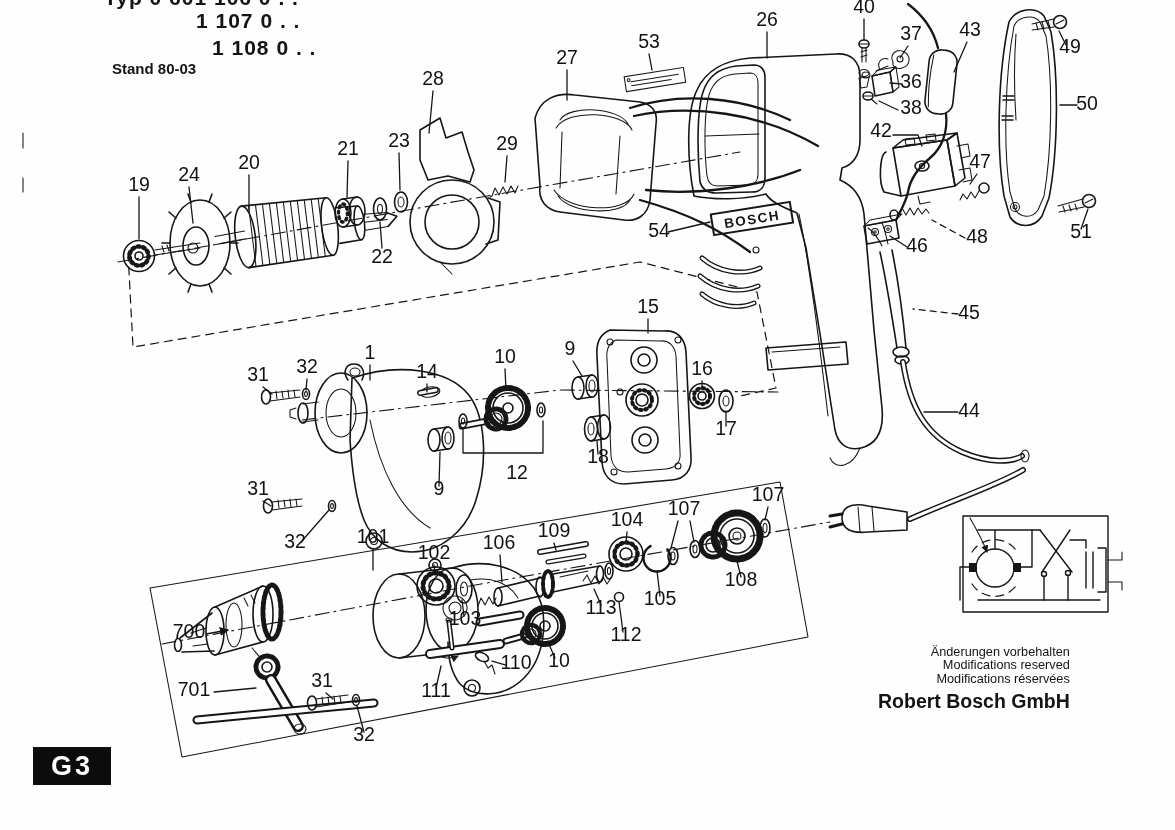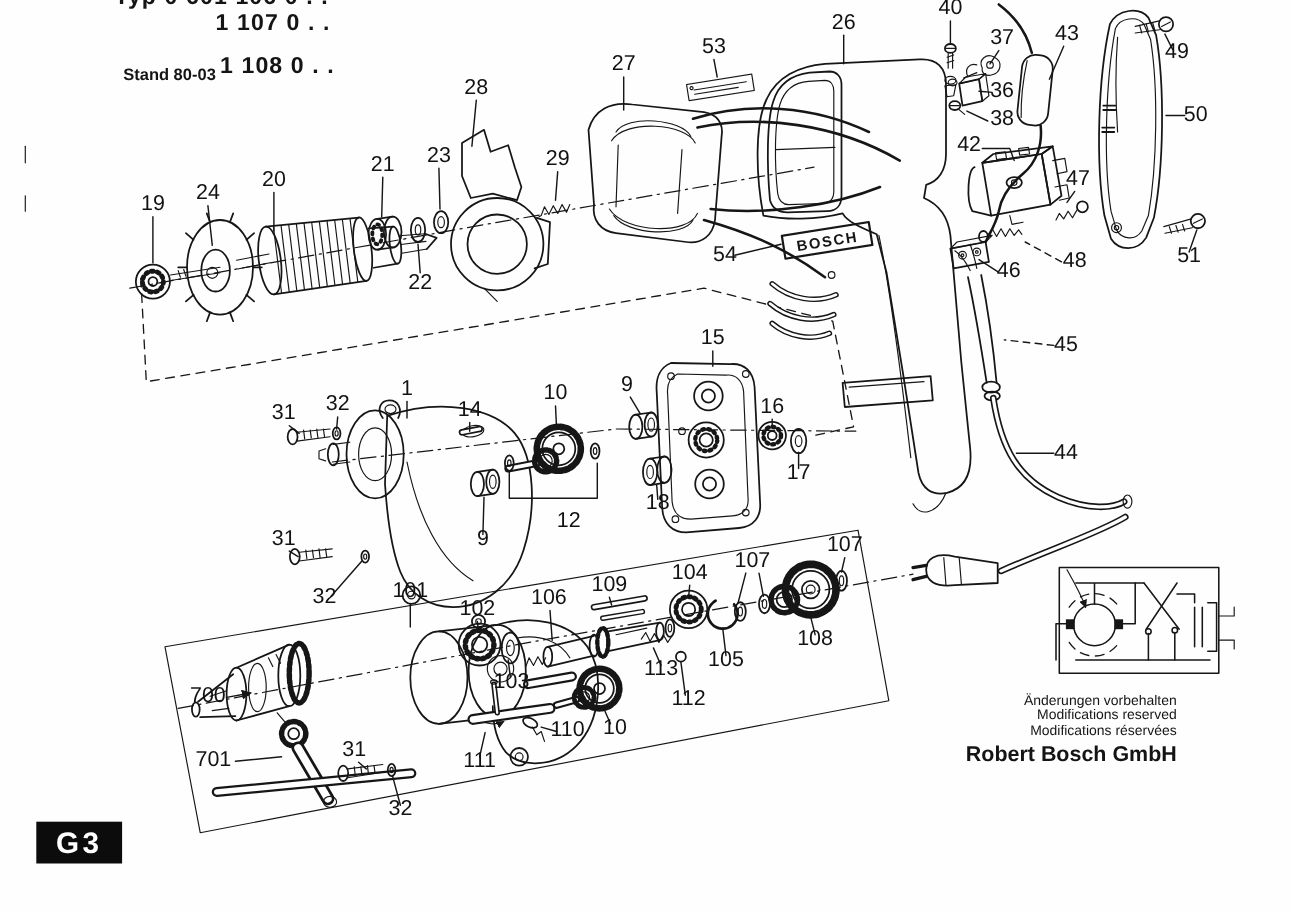--- a/index.html
+++ b/index.html
@@ -1,22 +1,22 @@
 <!DOCTYPE html>
 <html><head>
 <meta charset="utf-8">
 <style>
   html,body{margin:0;padding:0;background:#ffffff;width:1175px;height:830px;overflow:hidden;}
   .page{position:relative;width:1175px;height:830px;background:#fefefe;font-family:"Liberation Sans",sans-serif;color:#141414;}
   .abs{position:absolute;text-align:right;}
   .typ1{left:104px;top:-14px;font-size:21px;font-weight:bold;letter-spacing:1px;white-space:pre;}
   .typ2{left:196px;top:9px;font-size:21px;font-weight:bold;letter-spacing:1px;white-space:pre;}
-  .typ3{left:200px;top:36px;font-size:21px;font-weight:bold;letter-spacing:1px;white-space:pre;margin-top:12px;}
+  .typ3{left:212px;top:36px;font-size:21px;font-weight:bold;letter-spacing:1px;white-space:pre;}
   .stand{left:112px;top:60px;font-size:15px;font-weight:bold;}
-  .footer{left:878px;top:631px;font-size:12.7px;line-height:13.4px;}
+  .footer{left:878px;top:646px;font-size:12.7px;line-height:13.4px;}
   .footer .co{font-weight:bold;margin-top:4px;}
   .g3box{left:33px;top:747px;width:78px;height:38px;background:#0c0c0c;color:#ffffff;
          font-size:27px;font-weight:bold;text-align:center;line-height:38px;letter-spacing:3px;}
   svg{position:absolute;left:0;top:0;}
   #art{stroke:#161616;fill:none;stroke-width:1.6;stroke-linecap:round;stroke-linejoin:round;}
   .w1{stroke-width:1.05;}
   .w2{stroke-width:2.3;}
   .teeth{stroke-dasharray:3.2 2.4;}
   .dots{stroke-dasharray:1.6 3.8;}
   .dsh{stroke-dasharray:8 6;stroke-width:1.2;}

